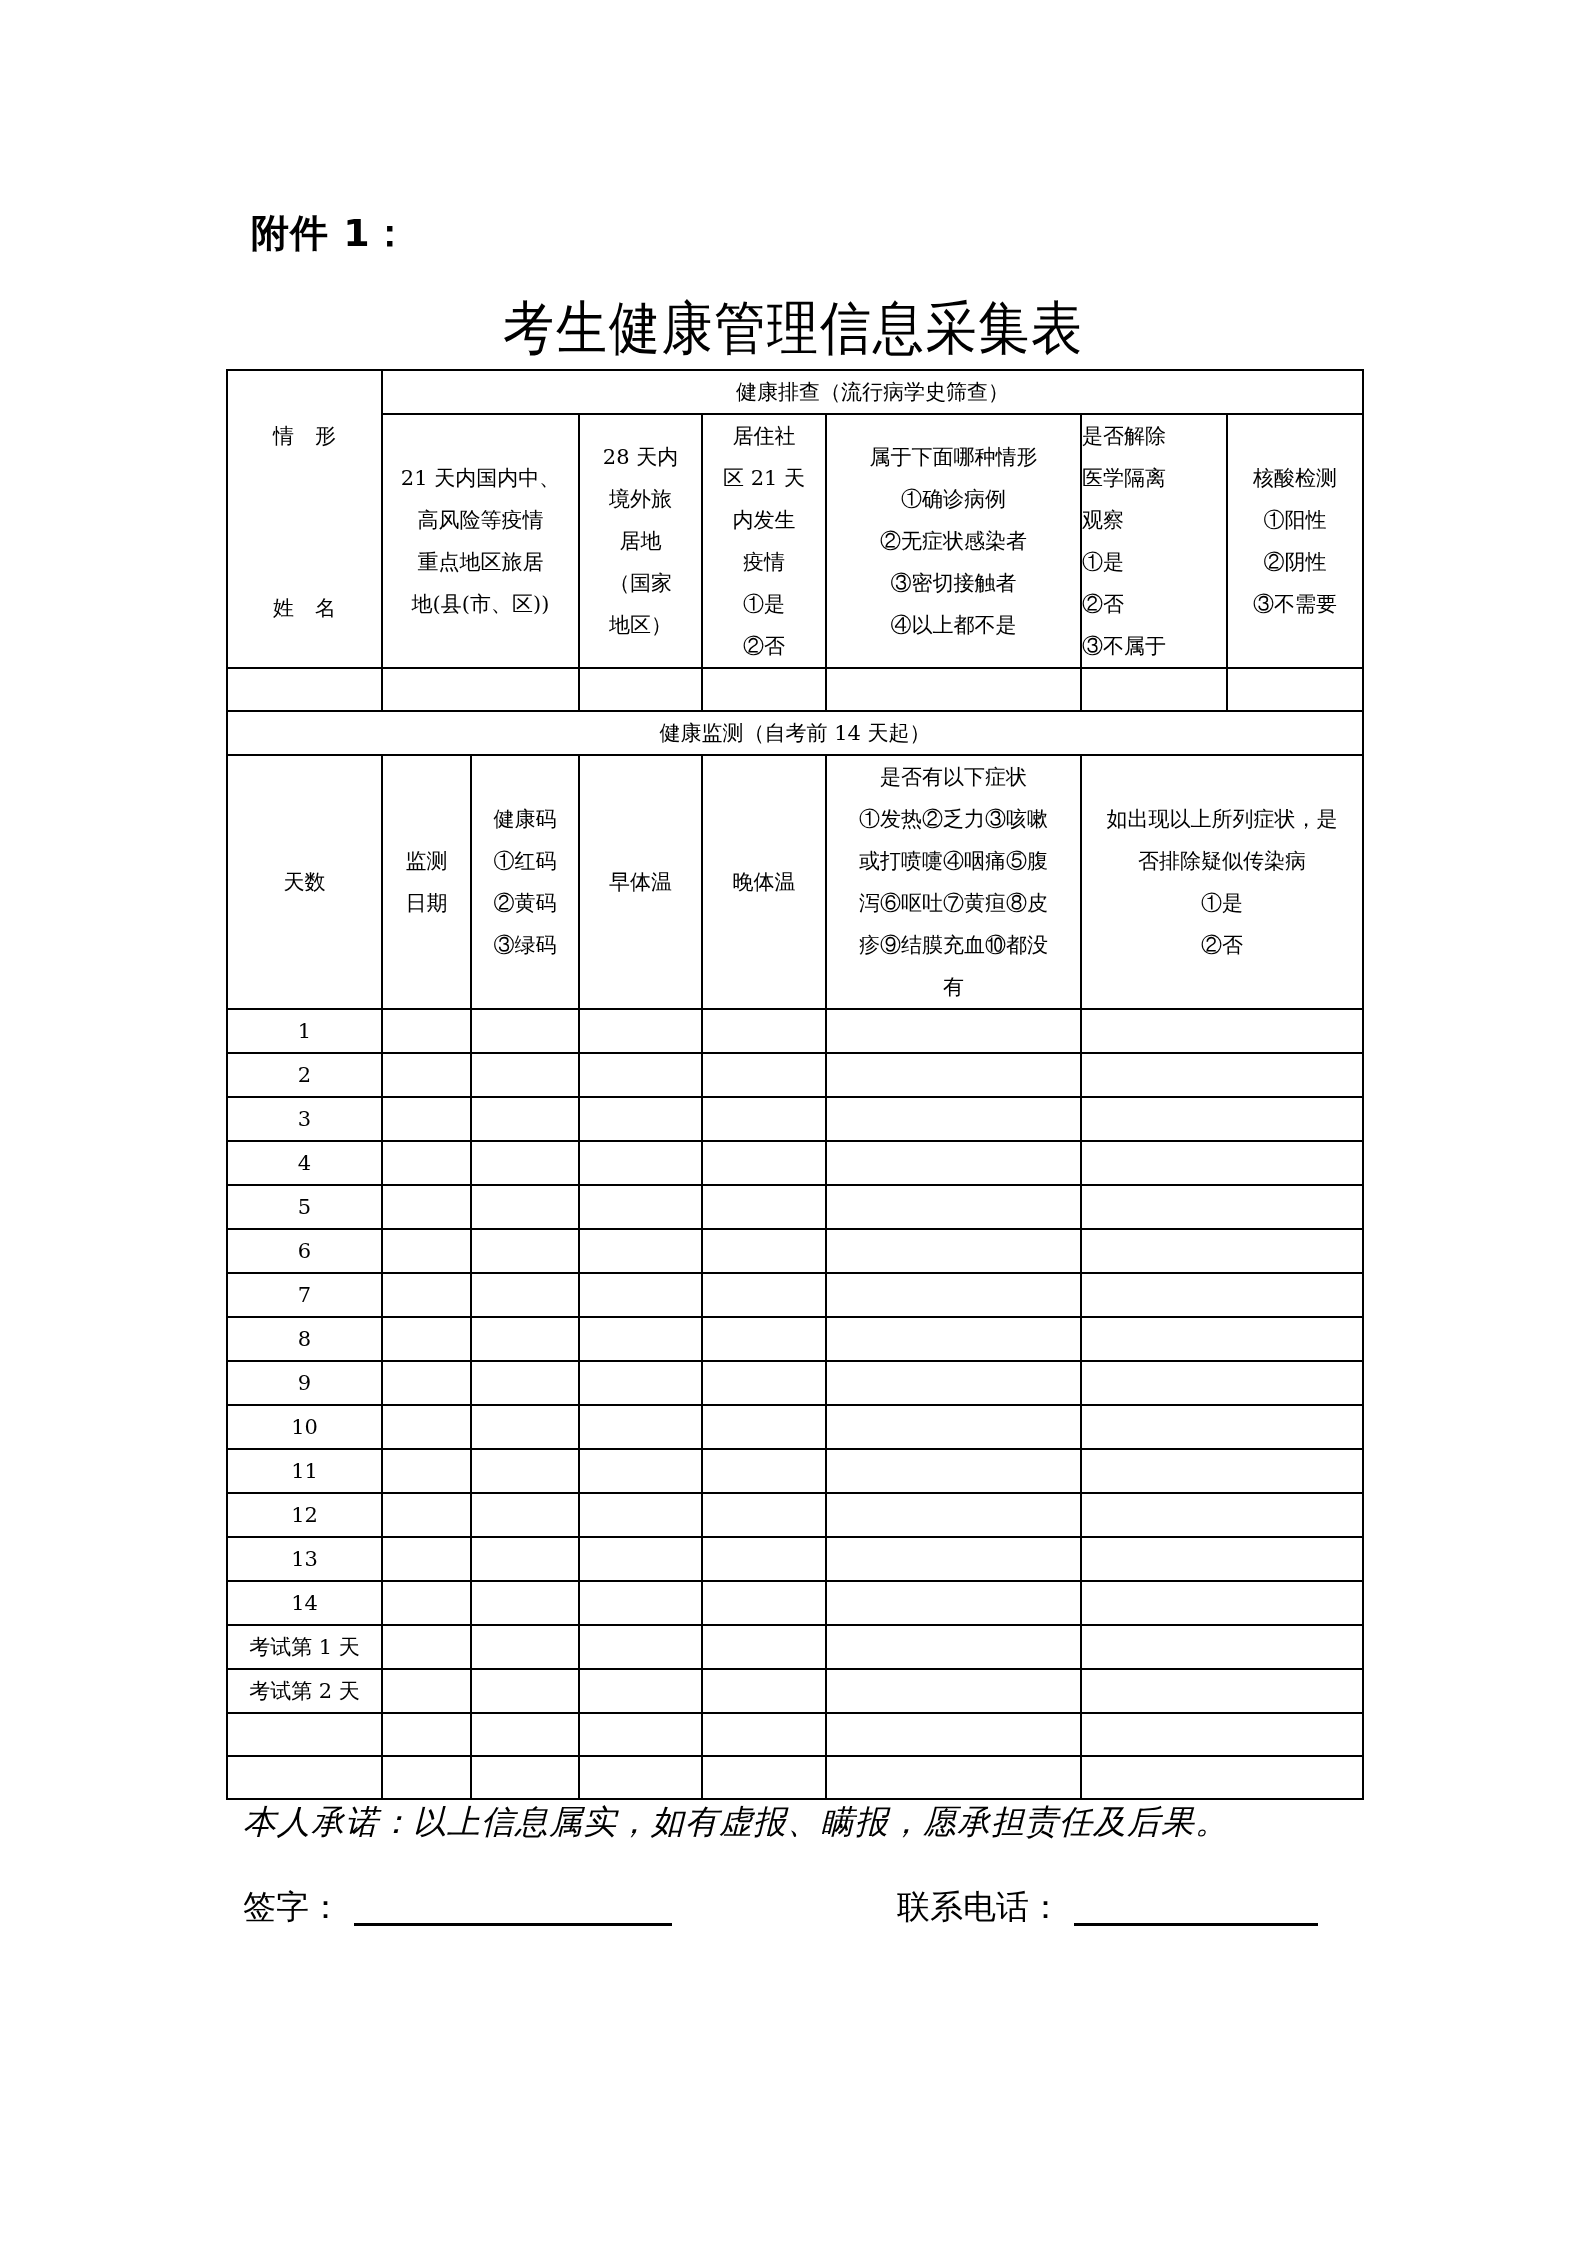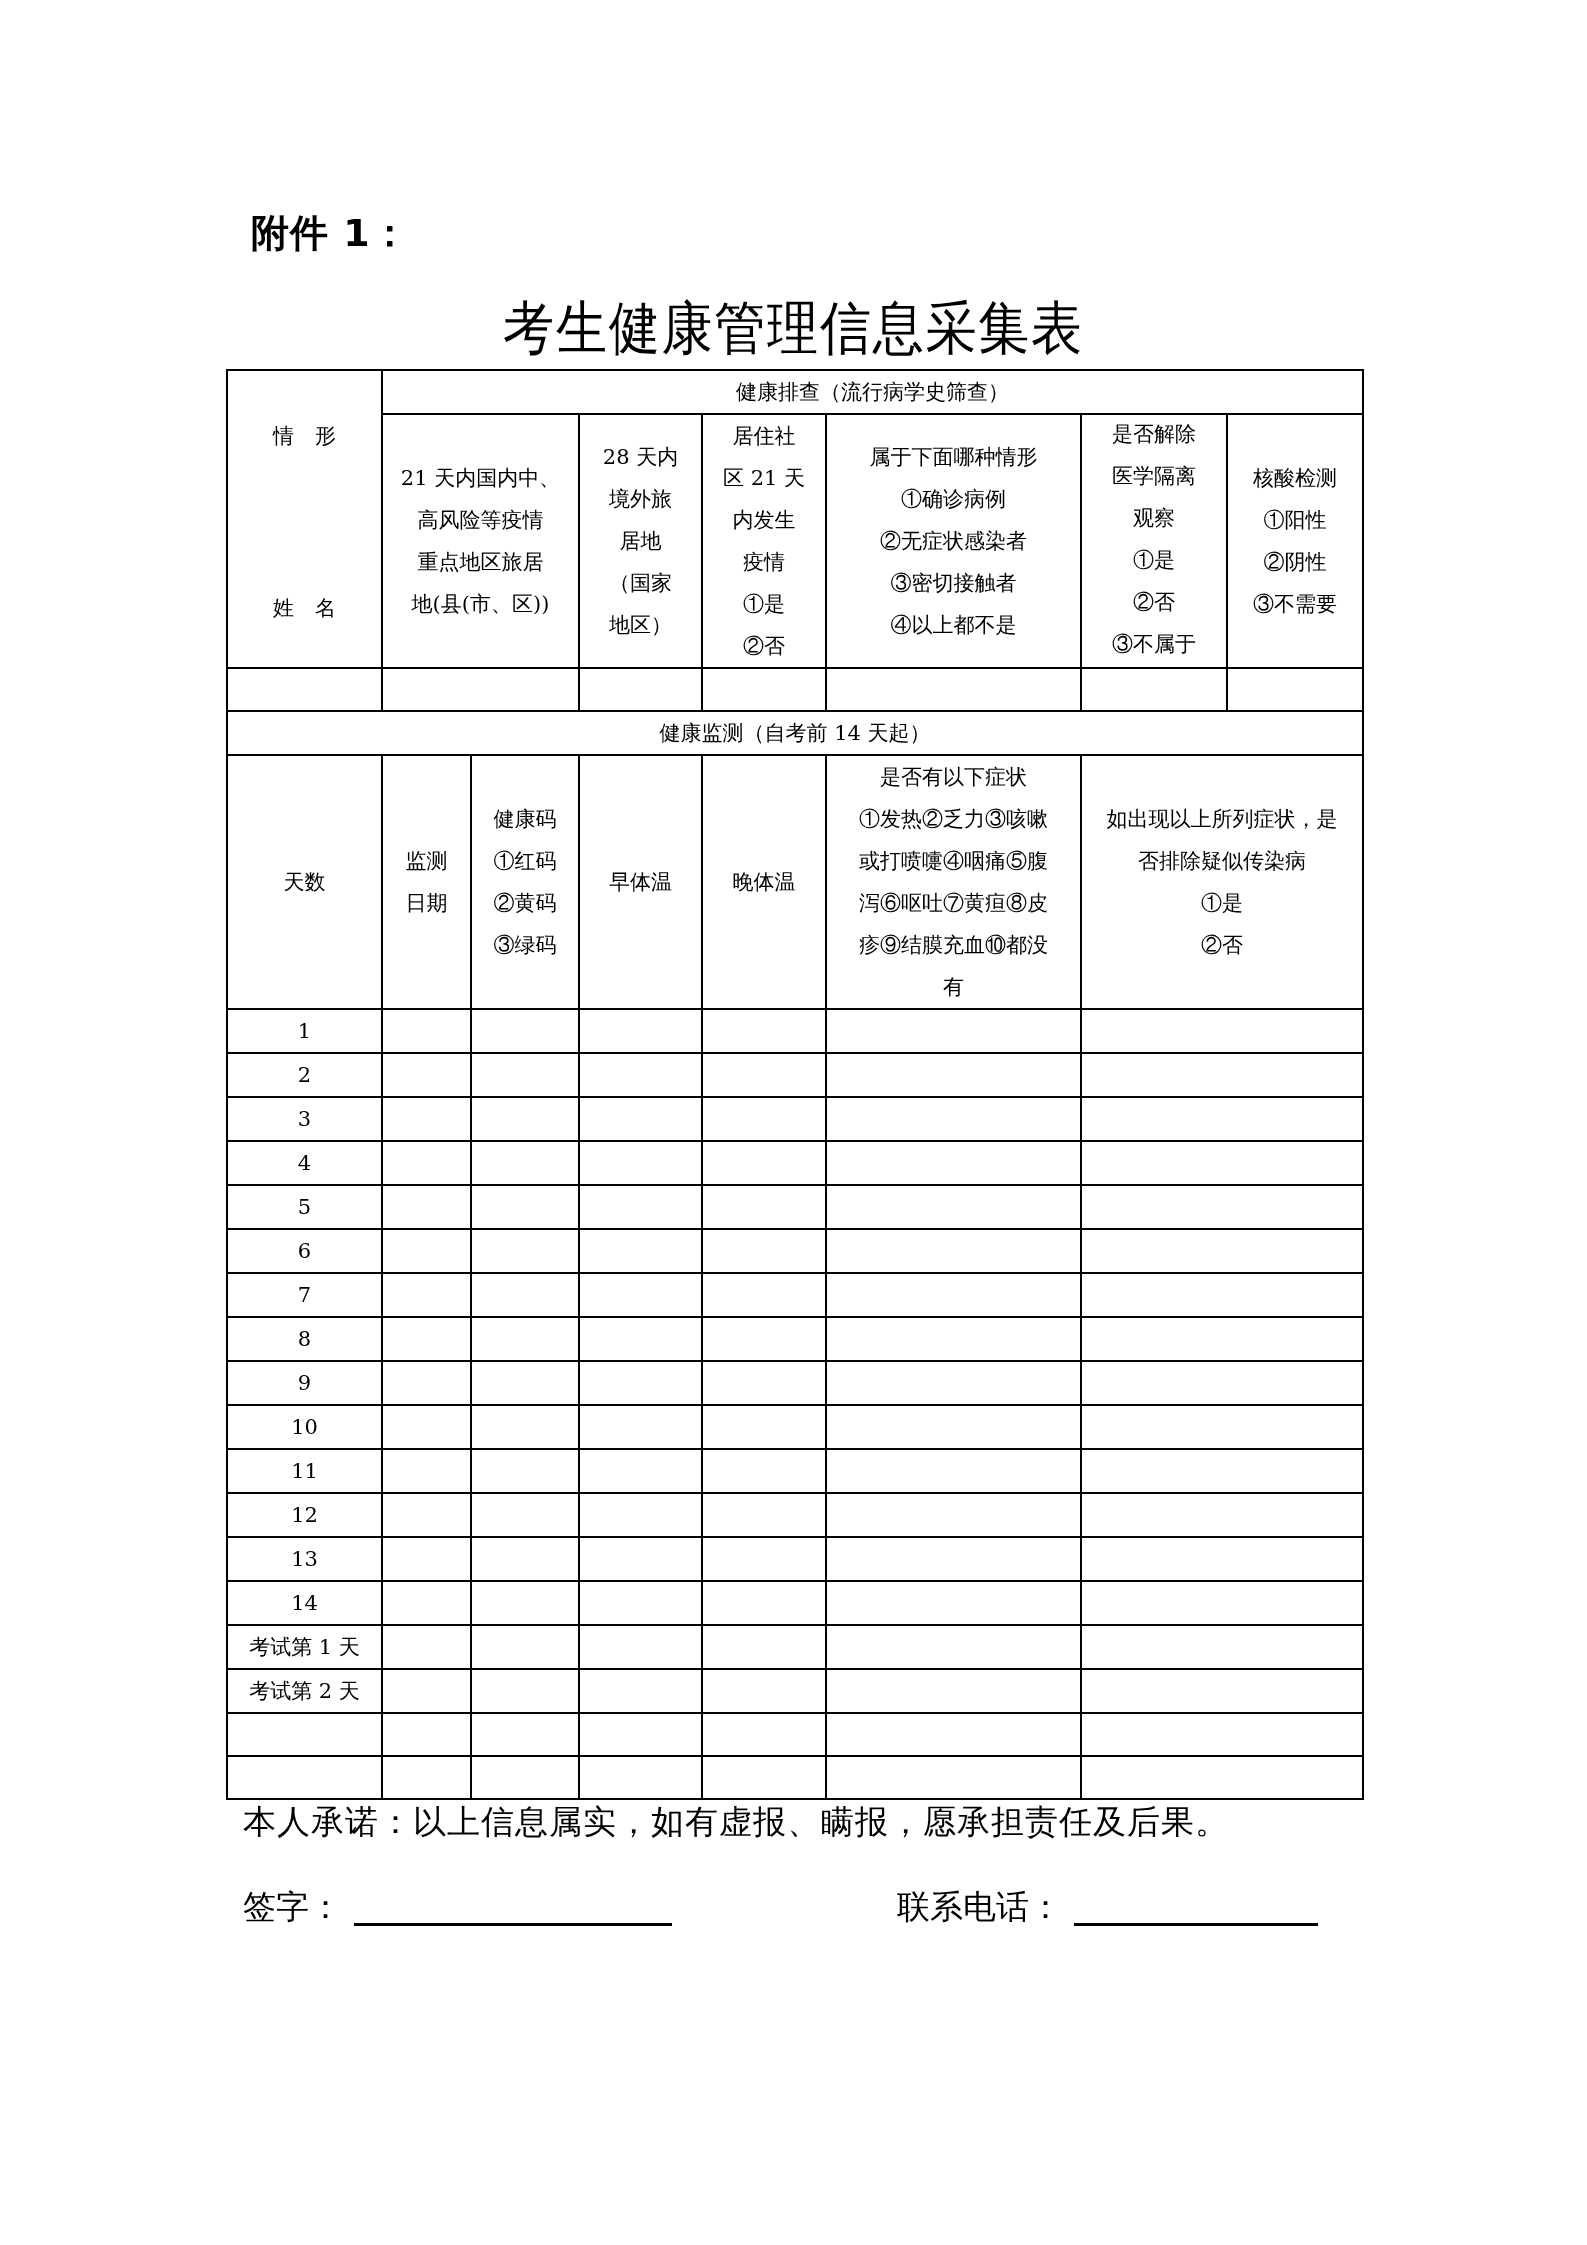--- a/index.html
+++ b/index.html
@@ -22,21 +22,21 @@
       border-collapse: collapse; table-layout: fixed;
     }
     table.form td {
       border: 2px solid #000; text-align: center; vertical-align: middle;
       font-size: 21px; line-height: 42px; padding: 0; overflow: hidden;
     }
     .ml { white-space: pre-line; }
     .pledge {
       position: absolute; left: 243px; top: 1800px;
       font-family: "DejaVu Sans", "Liberation Sans", sans-serif;
-      font-size: 33px; letter-spacing: 1px;
+      font-size: 33px; letter-spacing: 1px; font-style: italic;
     }
     .sig-row {
       position: absolute; top: 1882px; height: 50px; display: flex; align-items: center;
       font-family: "DejaVu Sans", "Liberation Sans", sans-serif; font-size: 33px;
     }
     .sig-line { display: inline-block; border-bottom: 3px solid #000; height: 34px; margin-left: 12px; }
   </style>
 </head>
 <body>
 
@@ -77,21 +77,21 @@
 区 21 天
 内发生
 疫情
 ①是
 ②否</td>
     <td class="ml">属于下面哪种情形
 ①确诊病例
 ②无症状感染者
 ③密切接触者
 ④以上都不是</td>
-    <td class="ml" style="text-align:center;font-family:Liberation Mono, monospace;">是否解除
+    <td class="ml" style="text-align:left;">是否解除
 医学隔离
 观察
 ①是
 ②否
 ③不属于</td>
     <td class="ml">核酸检测
 ①阳性
 ②阴性
 ③不需要</td>
   </tr>

